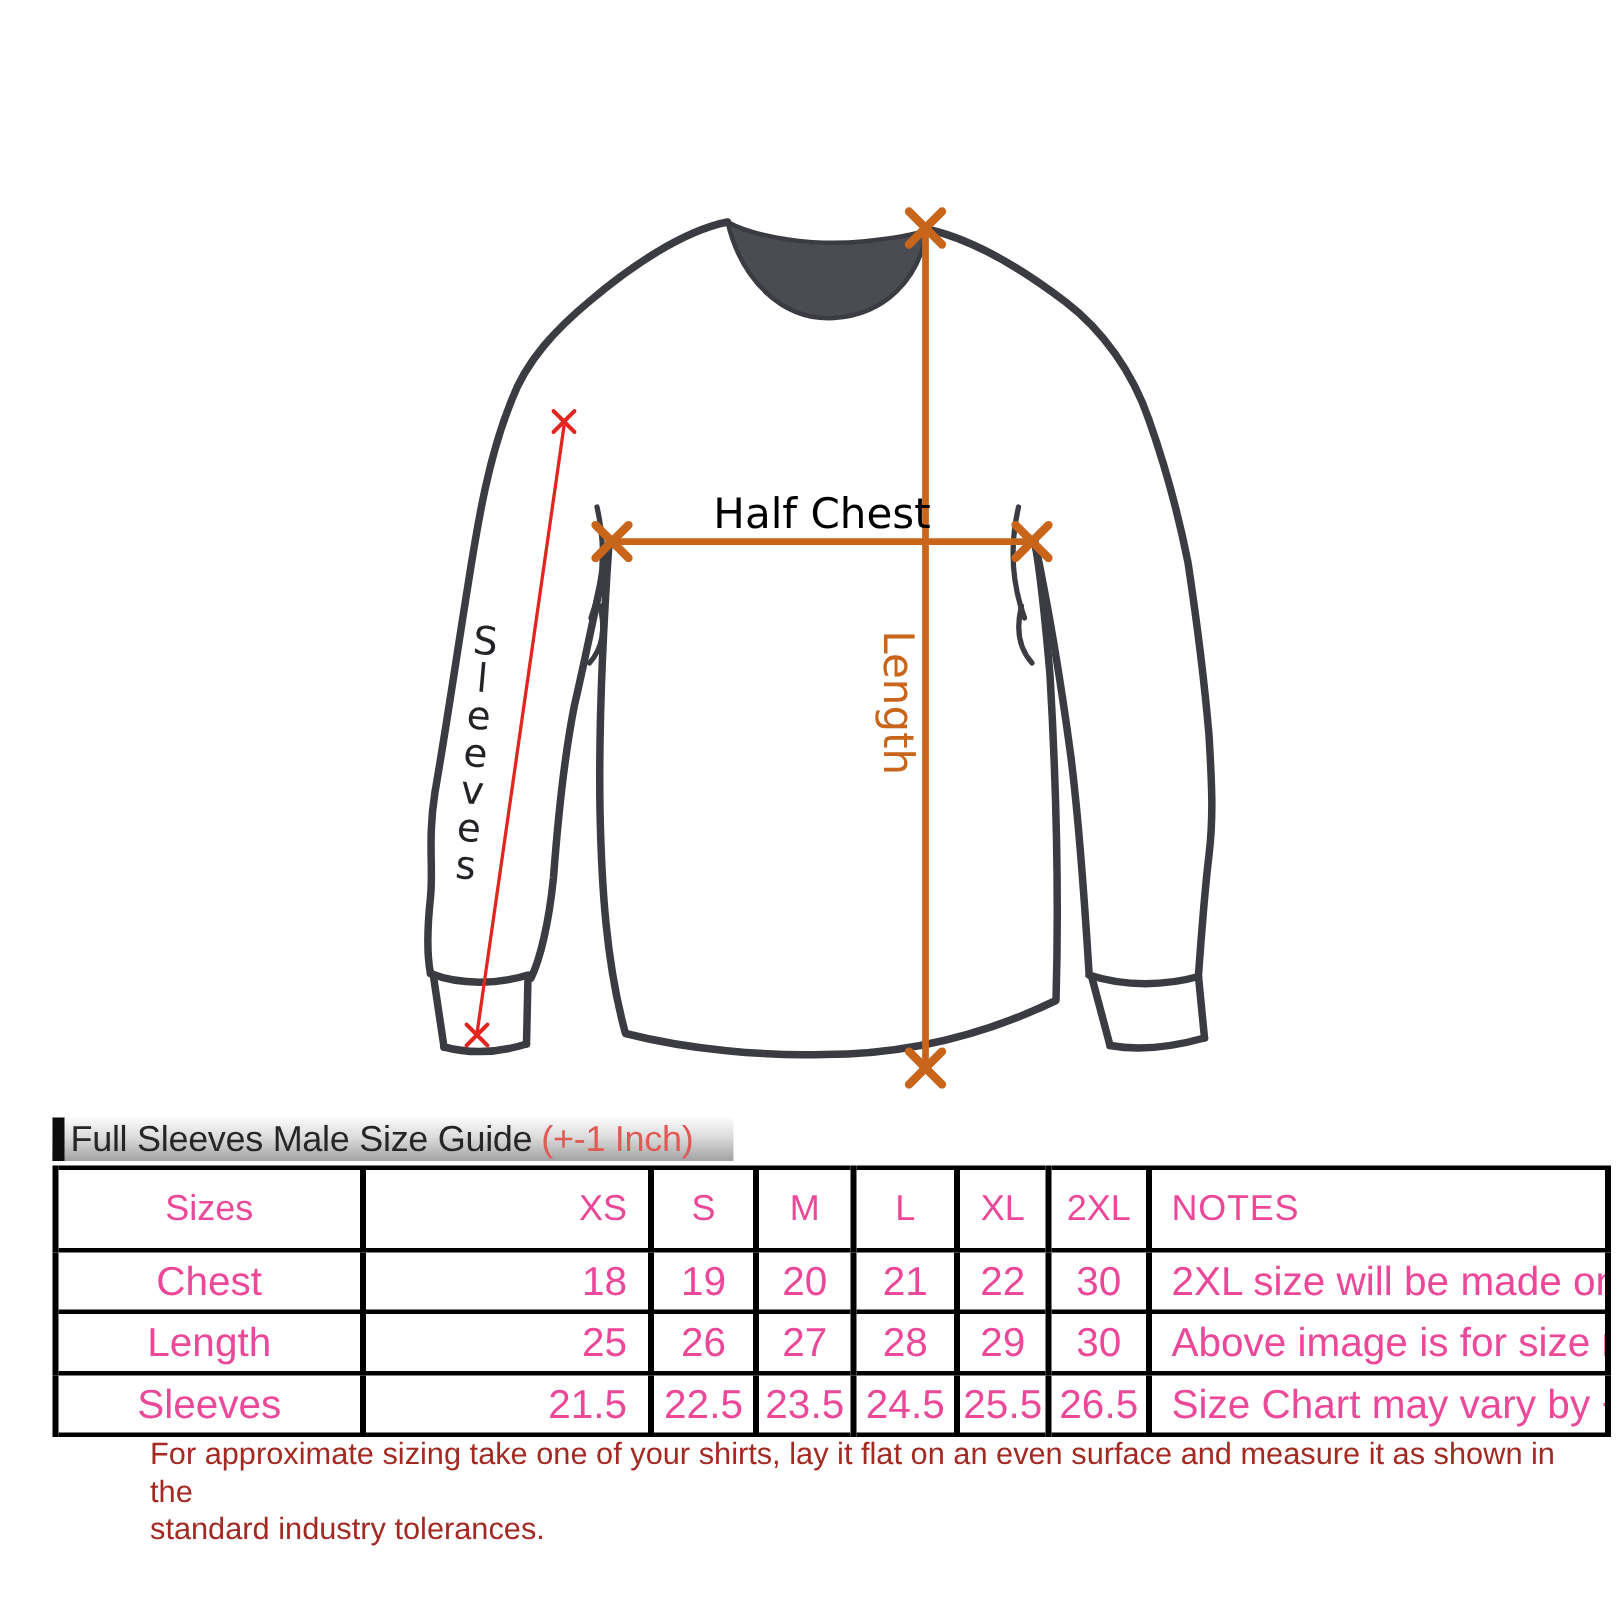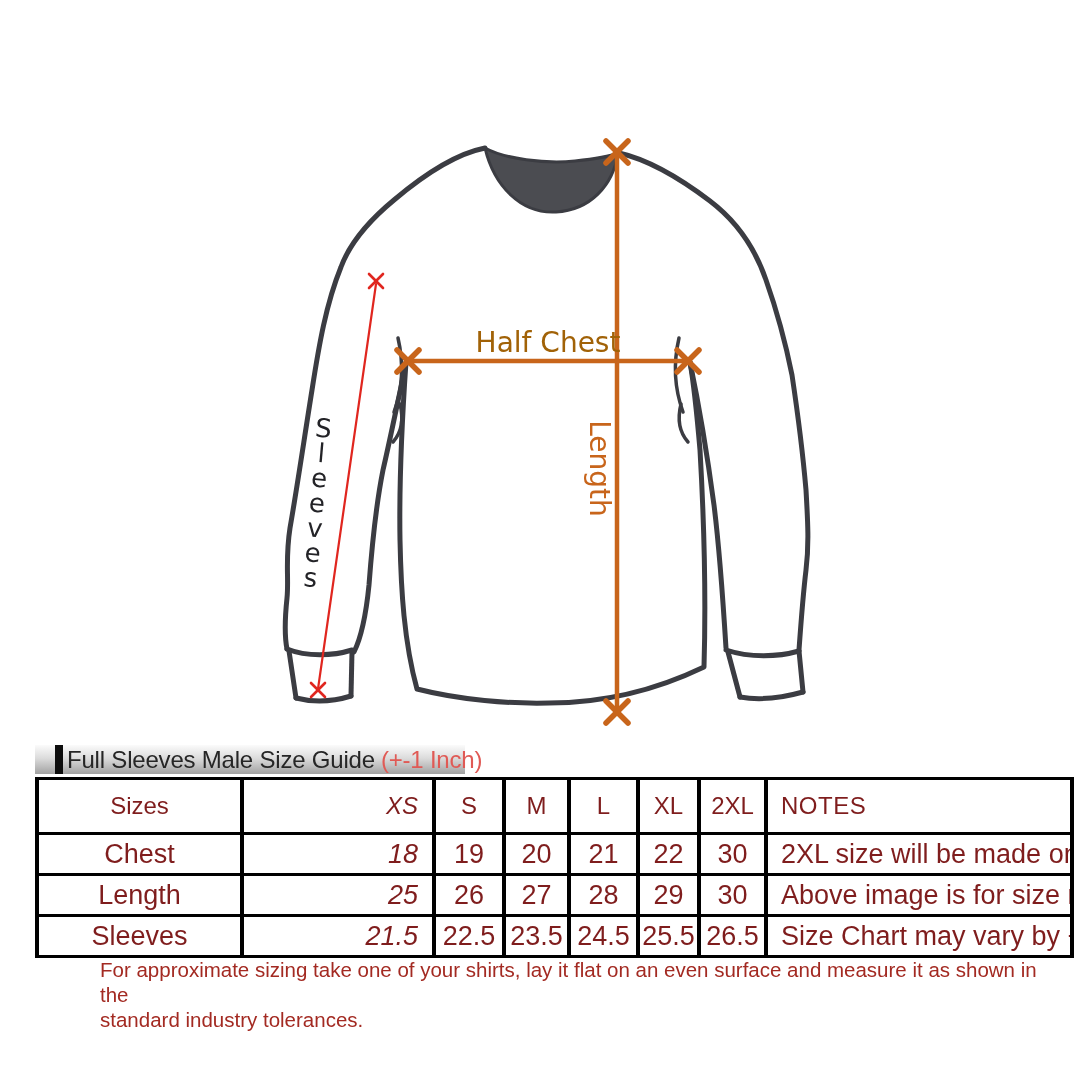--- a/index.html
+++ b/index.html
@@ -9,61 +9,61 @@
     background:#ffffff;
     font-family:"Liberation Sans", sans-serif;
     overflow:hidden;
   }
   
   .diagram{position:absolute;left:0;top:0;width:1080px;height:745px;}
   .diagram svg{position:absolute;left:0;top:0;}
   .label{position:absolute;font-family:"DejaVu Sans", sans-serif;}
   .half-chest-label{
     left:438px;top:326px;width:220px;
-    text-align:center;font-size:28px;color:#a16207;
+    text-align:center;font-size:28px;color:#000000;
   }
   .length-label{
     left:534px;top:452px;width:130px;
     text-align:center;font-size:28px;color:#c8651b;
     transform:rotate(90deg);
   }
   .sleeves-label{
     left:300px;top:416px;width:34px;
     display:flex;flex-direction:column;align-items:center;
     font-size:26px;line-height:25px;color:#232327;
     transform:rotate(5deg);
   }
   
   .title-bar{
-    position:absolute;left:35px;top:745px;width:410px;height:29px;
+    position:absolute;left:35px;top:745px;width:454px;height:29px;
     background:linear-gradient(180deg,#fbfbfb 0%,#dcdcdc 45%,#a2a2a2 100%);
-    display:flex;align-items:center;padding-left:20px;
+    display:flex;align-items:center;
   }
   .title-notch{width:8px;height:29px;background:#0d0d0d;flex:0 0 auto;}
   .title-text{
     margin-left:4px;font-size:24px;color:#262626;white-space:nowrap;
     letter-spacing:-0.2px;
   }
   .title-tolerance{color:#e05a55;margin-left:6px;}
   
   table.size-table{
     position:absolute;left:35px;top:777px;width:1012px;
     border-collapse:collapse;table-layout:fixed;
     font-family:"Liberation Sans", sans-serif;
   }
   .size-table td,.size-table th{
     border-top:3px solid #000;border-bottom:3px solid #000;
     border-left:4px solid #000;border-right:4px solid #000;
-    padding:0;font-weight:normal;color:#7f1d1d;
+    padding:0;font-weight:normal;color:#ec4899;
     overflow:hidden;white-space:nowrap;
   }
   .size-table tr.hdr td{height:52px;font-size:24px;}
   .size-table tr.data td{height:38px;font-size:27px;}
   .col-sizes{width:201px;text-align:center;}
-  .col-xs{width:174px;text-align:right;padding-right:14px !important;font-style:italic;}
+  .col-xs{width:174px;text-align:right;padding-right:14px !important;}
   .col-s{width:66px;text-align:center;}
   .col-m{width:61px;text-align:center;}
   .col-l{width:65px;text-align:center;}
   .col-xl{width:57px;text-align:center;margin-top:12px;}
   .col-2xl{width:63px;text-align:center;}
   .col-notes{width:289px;text-align:left;padding-left:13px !important;}
   .notes-header{color:#c0504d;font-size:20px;letter-spacing:0.5px;}
   .note-text{font-size:17px;color:#111;}
   
   .footer{

